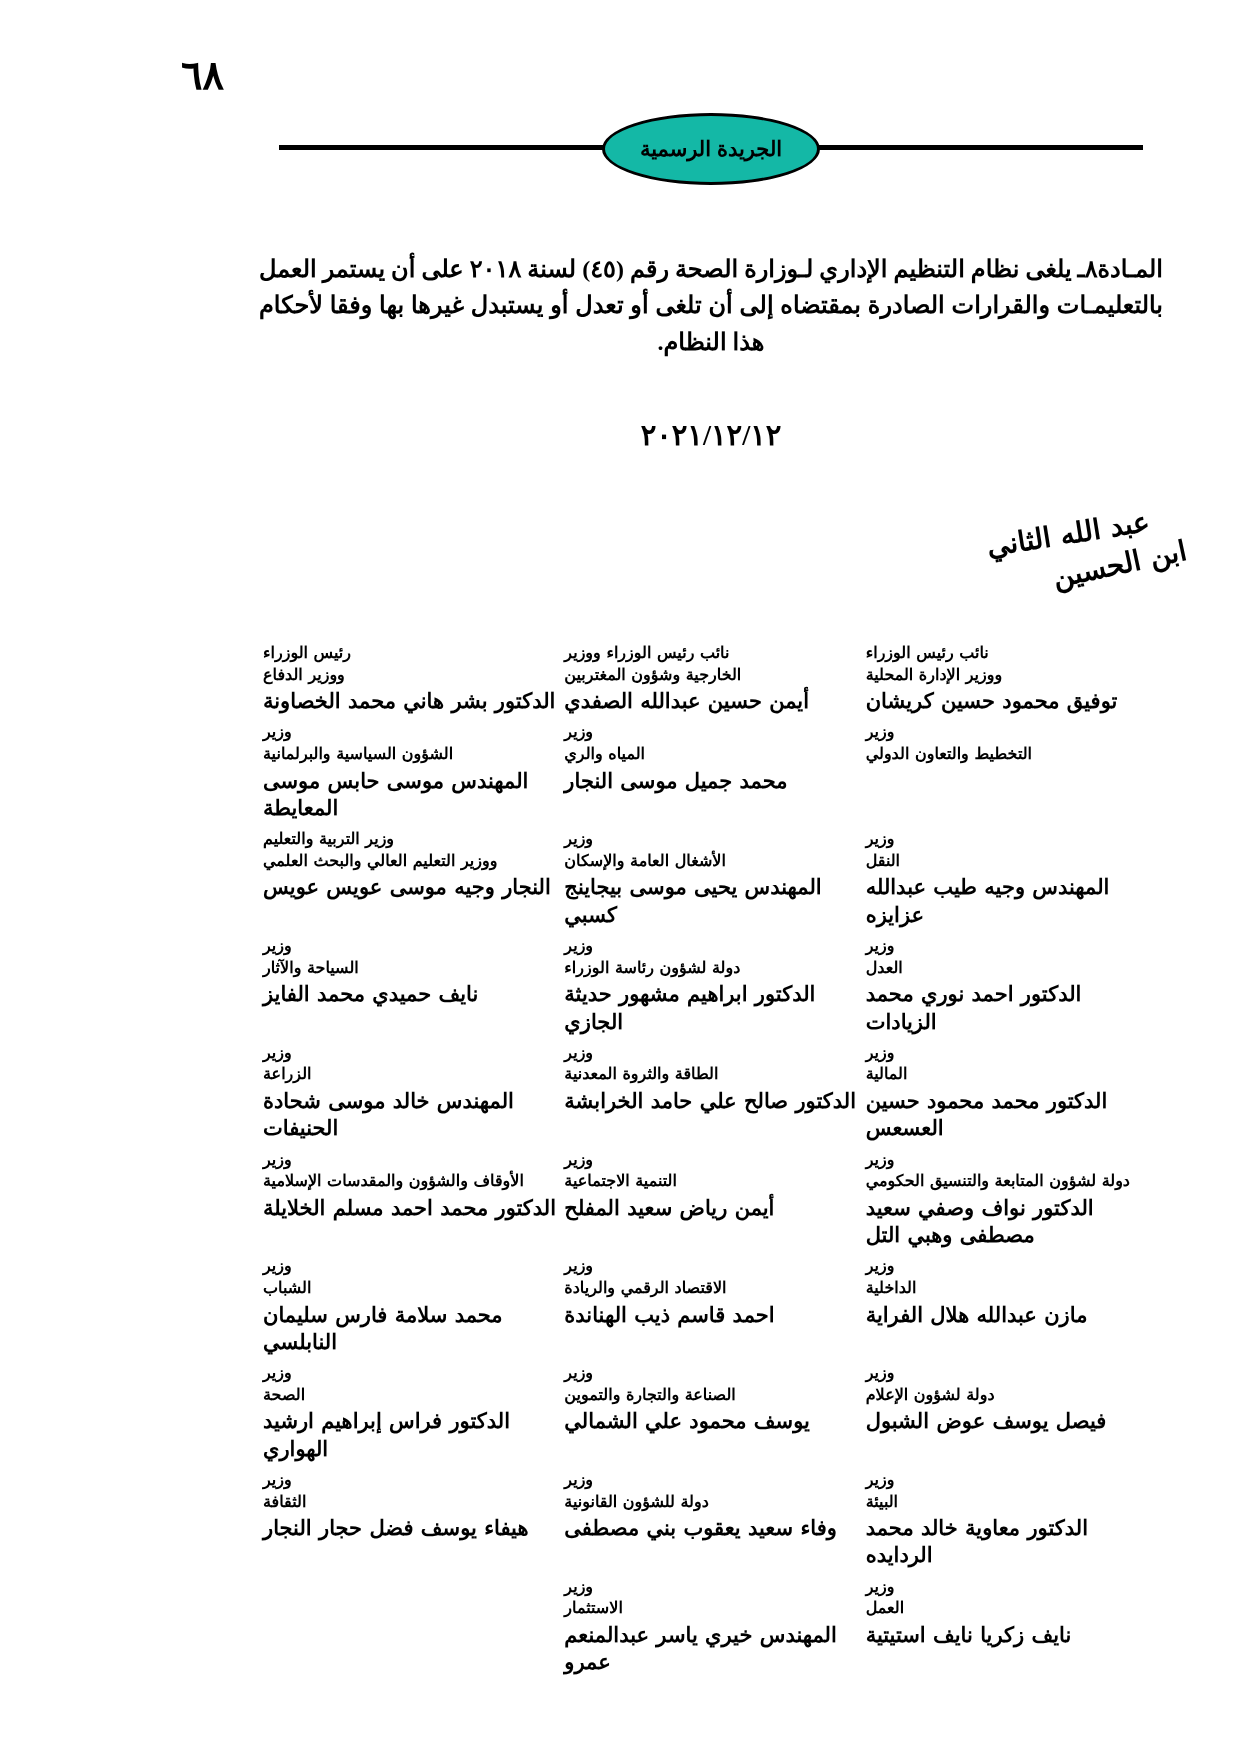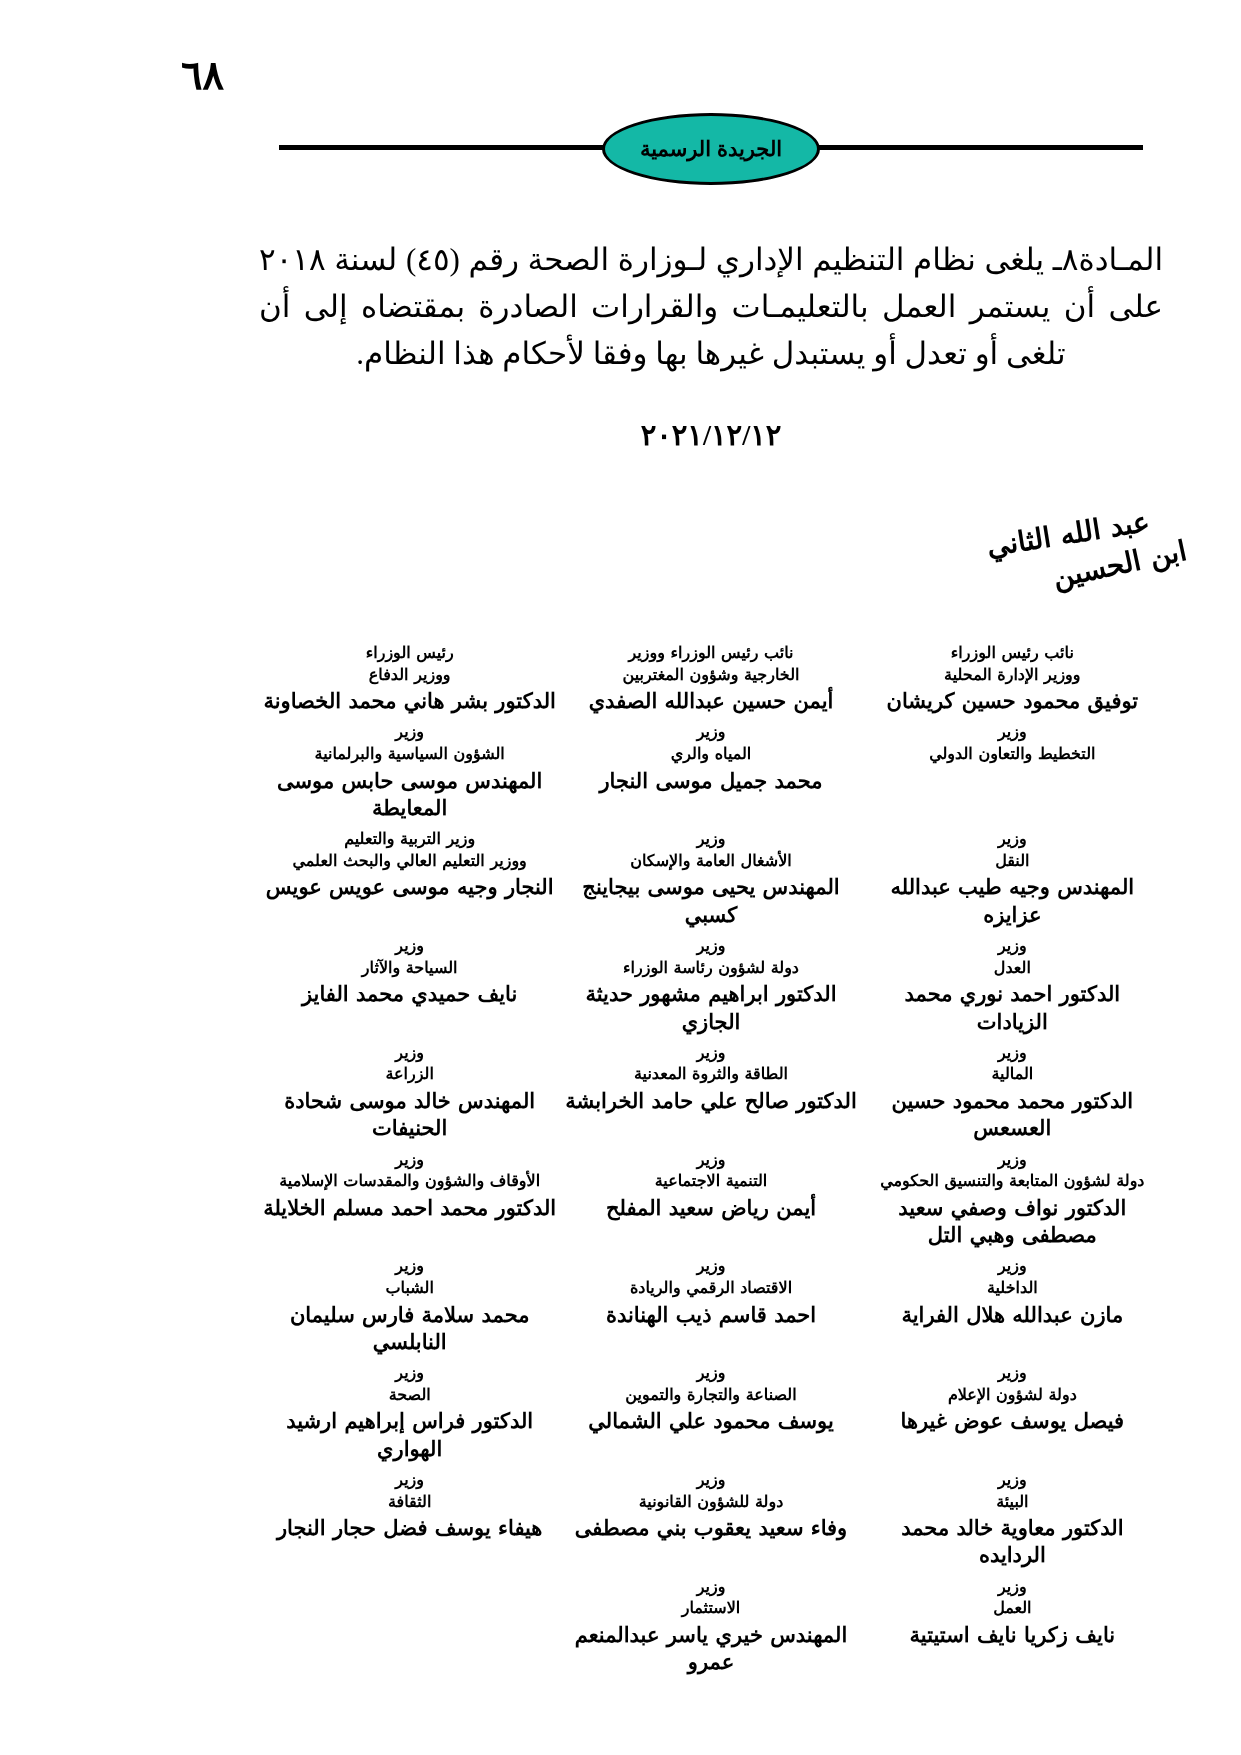--- a/index.html
+++ b/index.html
@@ -64,25 +64,25 @@
     align-items: center;
     justify-content: center;
     font-size: 21px;
     font-weight: bold;
     font-family: "Liberation Sans", sans-serif;
   }
 
   
   .article {
     position: absolute;
-    top: 236px;
+    top: 251px;
     right: 78px;
     left: 78px;
-    font-size: 31px;
-    font-weight: normal;
+    font-size: 24px;
+    font-weight: bold;
     line-height: 1.52;
     text-align: justify;
     text-align-last: center;
     font-family: "Liberation Serif", serif;
   }
 
   .date-line {
     position: absolute;
     top: 418px;
     left: 0;
@@ -123,21 +123,21 @@
     left: 78px;
   }
   .m-row {
     display: flex;
     flex-direction: row;
     width: 100%;
     margin-bottom: 7px;
   }
   .m-cell {
     flex: 1 1 33.33%;
-    text-align: center;
+    text-align: left;
     padding: 0 4px;
     box-sizing: border-box;
   }
   .m-cell.empty { visibility: hidden; }
   .m-title {
     font-size: 16px;
     font-weight: bold;
     line-height: 1.35;
     font-family: "DejaVu Serif", serif;
   }
@@ -264,21 +264,21 @@
           <div class="m-name">احمد قاسم ذيب الهناندة</div>
         </div>
         <div class="m-cell">
           <div class="m-title">وزير<br>الشباب</div>
           <div class="m-name">محمد سلامة فارس سليمان النابلسي</div>
         </div>
       </div>
       <div class="m-row">
         <div class="m-cell">
           <div class="m-title">وزير<br>دولة لشؤون الإعلام</div>
-          <div class="m-name">فيصل يوسف عوض غيرها</div>
+          <div class="m-name">فيصل يوسف عوض الشبول</div>
         </div>
         <div class="m-cell">
           <div class="m-title">وزير<br>الصناعة والتجارة والتموين</div>
           <div class="m-name">يوسف محمود علي الشمالي</div>
         </div>
         <div class="m-cell">
           <div class="m-title">وزير<br>الصحة</div>
           <div class="m-name">الدكتور فراس إبراهيم ارشيد الهواري</div>
         </div>
       </div>

